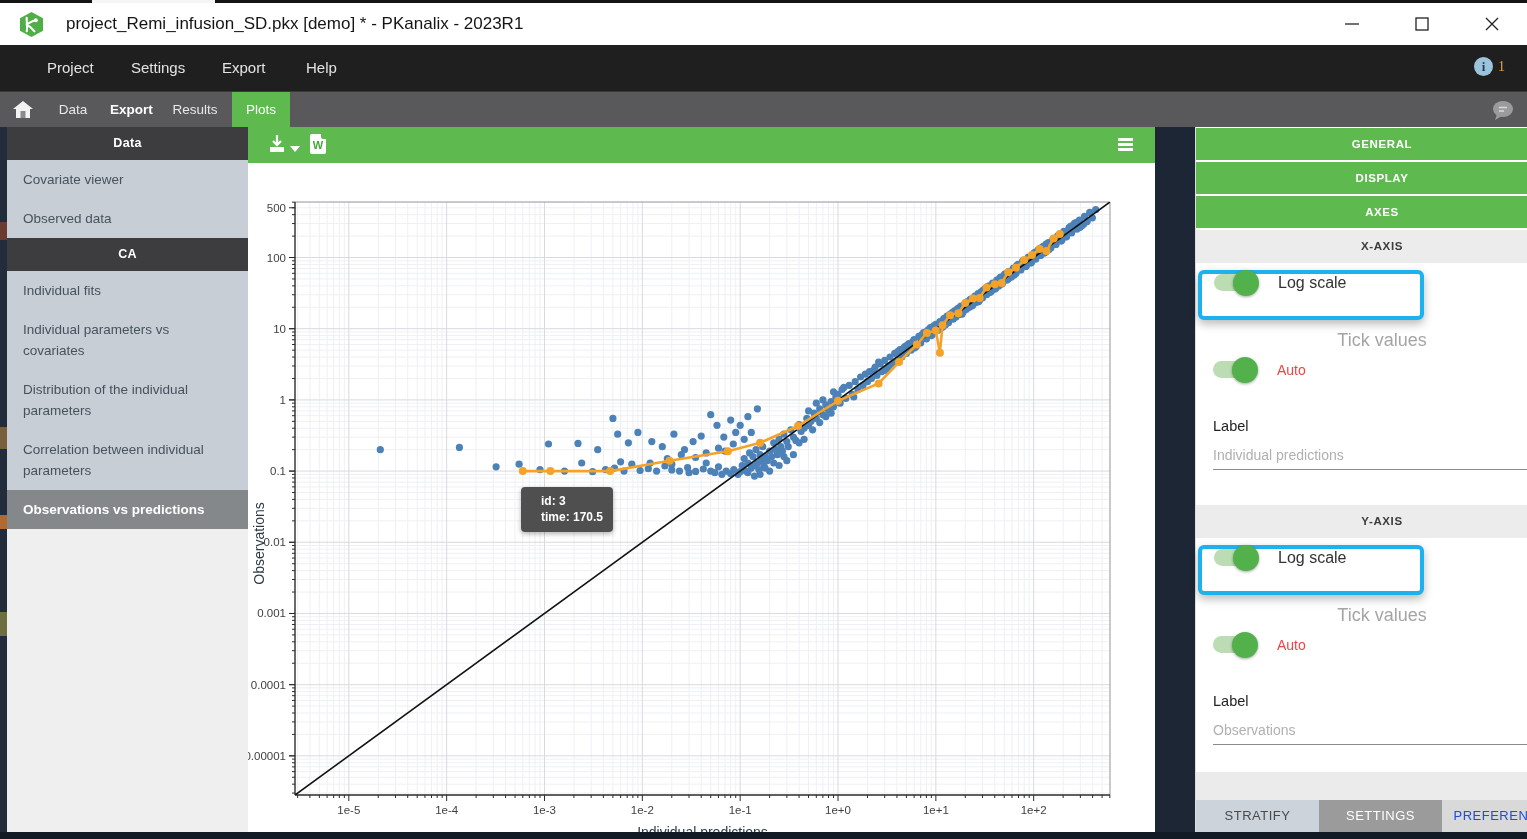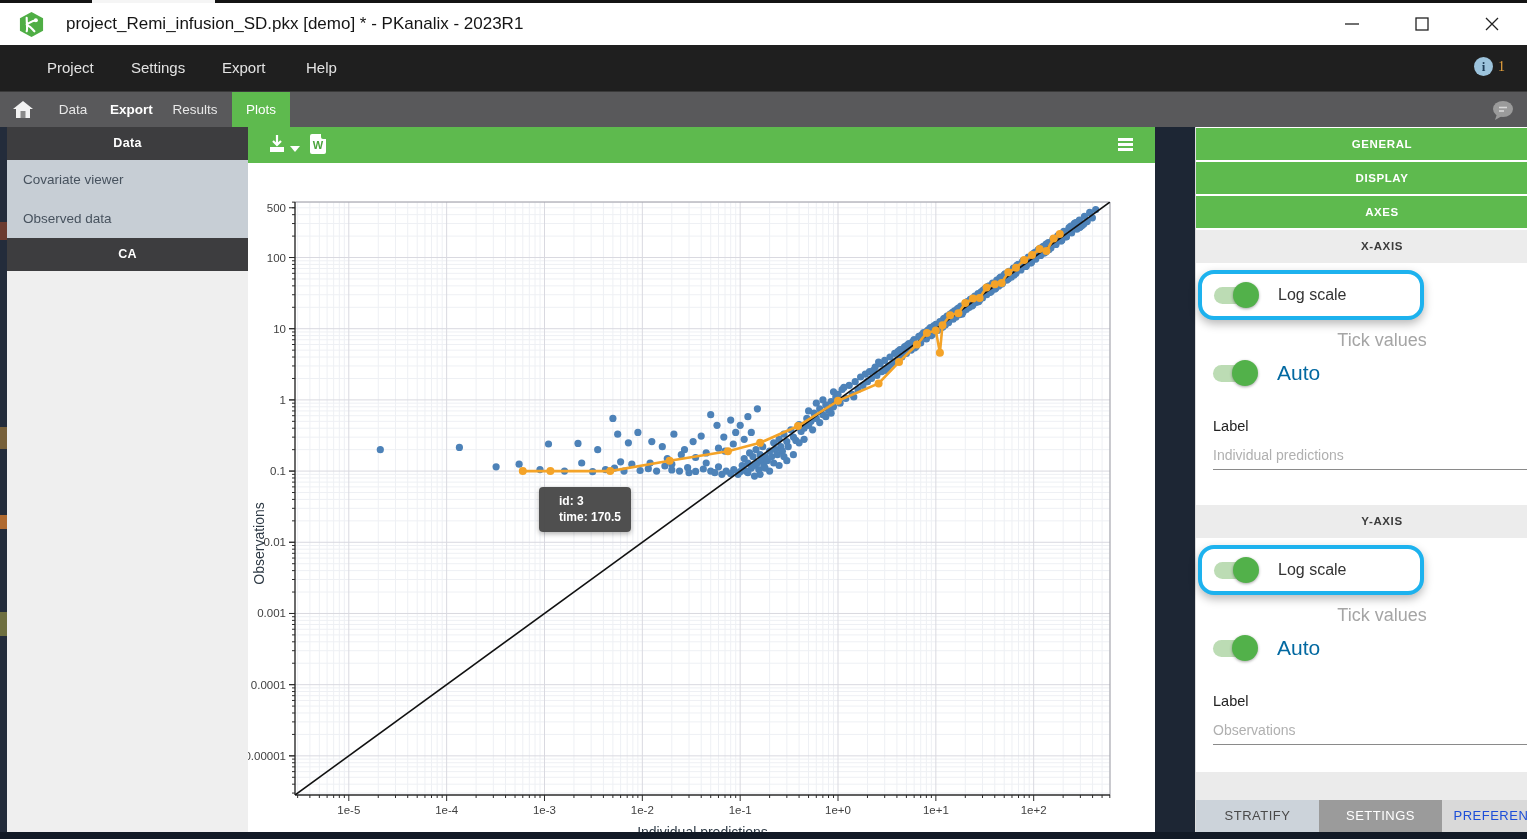--- a/index.html
+++ b/index.html
@@ -53,27 +53,27 @@
   #word-fold { position:absolute; right:-1px; top:-1px; width:6px; height:6px; background:#5eba4e; border-bottom-left-radius:2px; }
   #hamburger { right:22px; top:11px; }
   #hamburger div { width:15px; height:2.5px; background:#fff; margin-bottom:2.5px; }
   #chart-wrap { position:absolute; left:0; top:36px; width:907px; height:669px; }
   #chart-tooltip { position:absolute; background:rgba(72,72,72,.96); color:#fff; font-size:12px; font-weight:bold; line-height:16px; padding:6px 10px 7px 10px; border-radius:4px; box-shadow:0 2px 5px rgba(0,0,0,.3); white-space:nowrap; }
 
   
   #settings-panel { left:1195px; top:127px; width:372px; height:820px; background:#ffffff; border-left:1px solid #ddd; }
   .sp-header { position:absolute; left:0; width:372px; height:32px; line-height:32px; text-align:center; background:#5eba4e; color:#fff; font-weight:bold; font-size:11.5px; letter-spacing:.6px; cursor:pointer; }
   .sp-subheader { position:absolute; left:0; width:372px; height:33px; line-height:33px; text-align:center; background:#ececec; color:#3c3c3c; font-weight:bold; font-size:11.5px; letter-spacing:.6px; cursor:pointer; }
-  .hl-box { position:absolute; left:2px; width:226px; height:50px; background:#fff; border:4px solid #1db2ee; border-radius:16px; box-shadow:0 4px 10px rgba(0,0,0,.28); display:flex; align-items:center; padding-left:12px; }
+  .hl-box { position:absolute; left:2px; width:226px; height:50px; background:#fff; border:4px solid #1db2ee; border-radius:6px; box-shadow:0 4px 10px rgba(0,0,0,.28); display:flex; padding-left:12px; }
   .toggle { position:relative; width:42px; height:17px; border-radius:9px; background:#bcdcb4; cursor:pointer; flex:none; }
   .toggle .knob { position:absolute; right:-3px; top:-4.5px; width:26px; height:26px; border-radius:50%; background:#52b14a; box-shadow:0 1px 3px rgba(0,0,0,.35); }
   .toggle-label { margin-left:22px; font-size:16px; color:#333; }
   .tick-values { position:absolute; left:0; width:372px; text-align:center; font-size:18px; color:#a5a5a5; }
   .auto-row { position:absolute; left:17px; display:flex; align-items:center; }
-  .auto-row .toggle-label { font-size:21px; color:#0369a1; }
+  .auto-row .toggle-label { font-size:14px; color:#ef4444; }
   .field-label { position:absolute; left:17px; font-size:14.5px; color:#222; }
   .field-input { position:absolute; left:17px; width:338px; font-size:14px; color:#b0b0b0; border:none; border-bottom:1px solid #8a8a8a; outline:none; background:transparent; padding:2px 0 6px 0; font-family:"Liberation Sans",sans-serif; }
   #sp-gray-band { position:absolute; left:0; top:645px; width:372px; height:28px; background:#ebebeb; }
   .footer-tab { position:absolute; top:673px; height:32px; line-height:32px; text-align:center; font-size:13px; letter-spacing:.5px; cursor:pointer; }
   #ft-stratify { left:0; width:123px; background:#ccd3da; color:#4a4a4a; }
   #ft-settings { left:123px; width:123px; background:#9b9b9b; color:#fff; }
   #ft-preferences { left:246px; width:126px; background:#d9d9d9; color:#1d4ed8; }
 
   
   #bottom-strip { left:0; top:832px; width:1527px; height:7px; background:#121a26; }
@@ -152,20 +152,27 @@
     <div class="blip" style="top:485px;height:24px;background:#6e6f40"></div>
   </div>
 
   <div class="abs" id="sidebar">
     <div class="side-header">Data</div>
     <div class="side-list">
       <div class="side-item">Covariate viewer</div>
       <div class="side-item">Observed data</div>
     </div>
     <div class="side-header">CA</div>
+    <div class="side-list">
+      <div class="side-item">Individual fits</div>
+      <div class="side-item">Individual parameters vs covariates</div>
+      <div class="side-item">Distribution of the individual parameters</div>
+      <div class="side-item">Correlation between individual parameters</div>
+      <div class="side-item selected">Observations vs predictions</div>
+    </div>
     <div id="side-filler"></div>
   </div>
 
   <div class="abs" id="plot-panel">
     <div id="plot-toolbar">
       <div class="tb-icon" style="left:20px">
         <svg width="18" height="20" viewBox="0 0 18 20">
           <path d="M9 1 V11 M5 7 L9 11 L13 7" stroke="#fff" stroke-width="2.2" fill="none"></path>
           <path d="M2 13 H16 V18 H2 Z" fill="#fff"></path>
         </svg>
@@ -867,21 +874,21 @@
               <circle cx="768.0" cy="104.7" r="4"></circle>
               <circle cx="776.2" cy="97.1" r="4"></circle>
               <circle cx="784.0" cy="92.1" r="4"></circle>
               <circle cx="791.6" cy="85.9" r="4"></circle>
               <circle cx="798.4" cy="87.9" r="4"></circle>
               <circle cx="805.7" cy="75.5" r="4"></circle>
               <circle cx="811.8" cy="70.9" r="4"></circle>
             </g>
           </g>
         </svg>
-      <div id="chart-tooltip" style="left: 291px; top: 324.092px; padding-left: 20px;">
+      <div id="chart-tooltip" style="left: 273px; top: 324.092px; padding-left: 20px;">
         <div>id: 3</div>
         <div>time: 170.5</div>
       </div>
     </div>
   </div>
 
   <div class="abs" id="settings-panel">
     <div class="sp-header" style="top:1px">GENERAL</div>
     <div class="sp-header" style="top:35px">DISPLAY</div>
     <div class="sp-header" style="top:69px">AXES</div>

